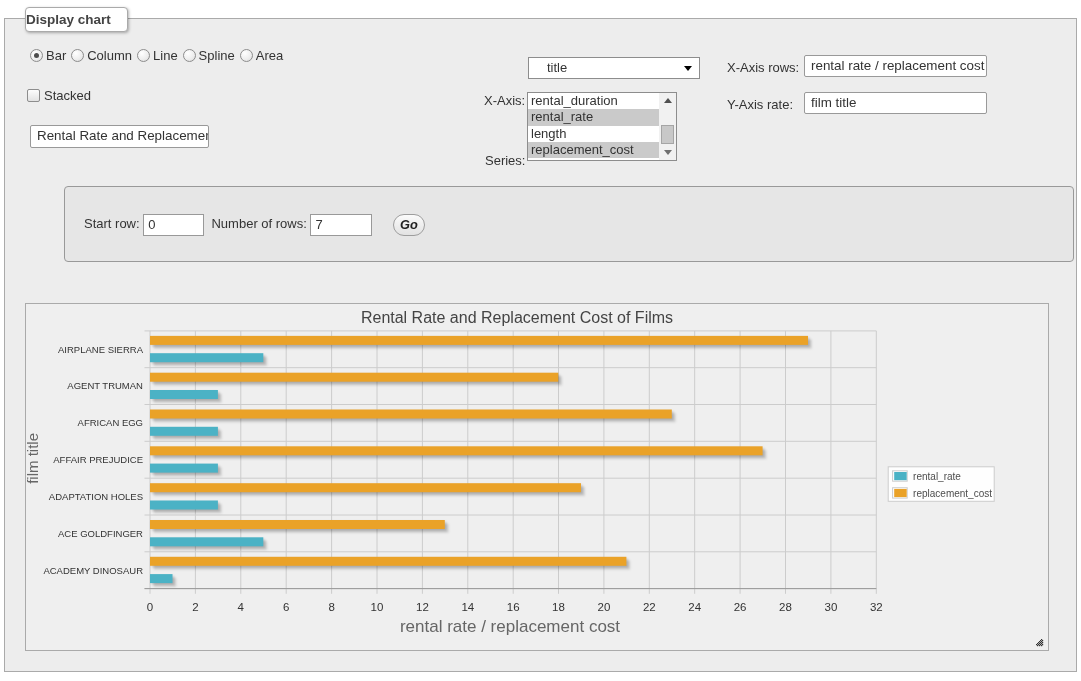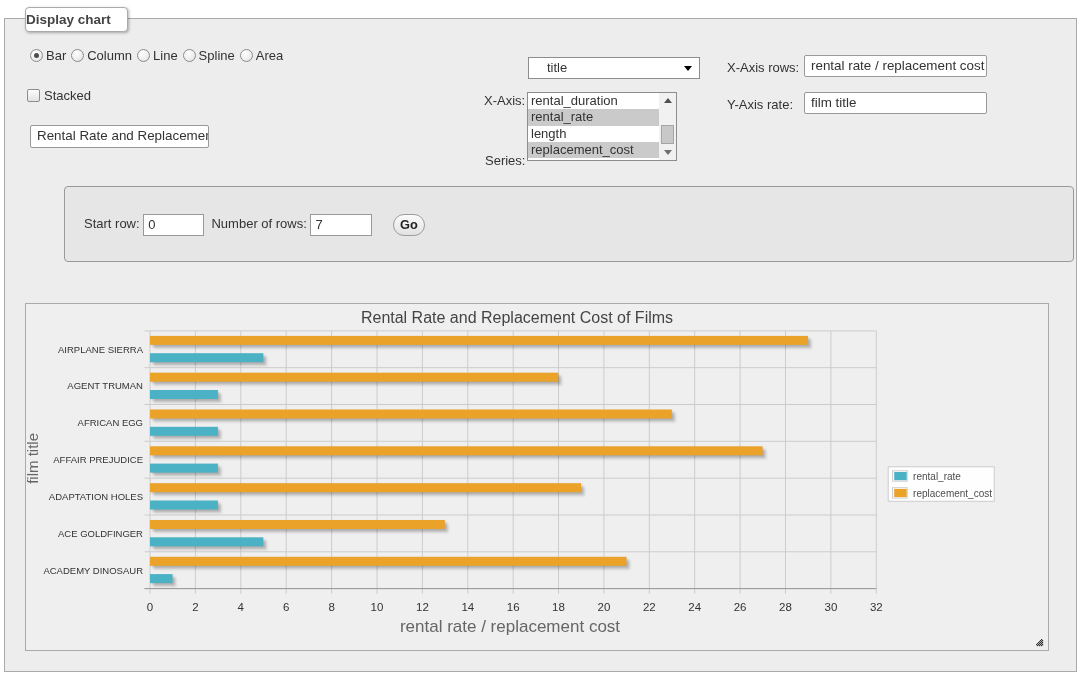--- a/index.html
+++ b/index.html
@@ -28,21 +28,21 @@
 .uarr{position:absolute;left:4.5px;top:5px;width:0;height:0;border-left:4px solid transparent;border-right:4px solid transparent;border-bottom:5px solid #505050;}
 .darr{position:absolute;left:4.5px;top:5px;width:0;height:0;border-left:4px solid transparent;border-right:4px solid transparent;border-top:5px solid #6f6f6f;}
 #serieslab{left:485px;top:153px;text-align:center;}
 #xlabellab{left:727px;top:60px;}
 #xlabelinput{left:804px;top:55px;width:175px;height:20px;}
 #ylabellab{left:727px;top:97px;}
 #ylabelinput{left:804px;top:92px;width:175px;height:20px;}
 #midbox{left:37px;top:186px;width:1008px;height:74px;background:#e6e6e6;border:1px solid #999;border-radius:4px;margin-left:27px;}
 #midbox .inner{position:absolute;left:19px;top:26px;height:22px;line-height:22px;}
 .ti2{background:#fff;border:1px solid #999;font-size:13px;color:#333;display:inline-block;height:20px;line-height:20px;vertical-align:middle;padding-left:4px;}
-#gobtn{left:328px;top:27px;width:30px;height:20px;border:1px solid #9d9d9d;border-radius:11px;background:linear-gradient(180deg,#fbfbfb,#e2e2e2);text-align:center;line-height:20px;font-weight:bold;color:#222;font-size:12.8px;}
+#gobtn{left:328px;top:27px;width:30px;height:20px;border:1px solid #9d9d9d;border-radius:11px;background:linear-gradient(180deg,#fbfbfb,#e2e2e2);text-align:center;line-height:20px;font-weight:bold;color:#222;font-size:12.8px;font-style:italic;}
 #chartbox{left:25px;top:303px;width:1022px;height:346px;background:#efefef;border:1px solid #aaa;}
 </style>
 </head>
 <body>
 <div id="fieldset" class="abs"></div>
   <div id="legendbox" class="abs">Display chart</div>
 
   <div id="row1" class="abs">
     <span class="radio checked"></span><span class="rl">Bar</span><span class="radio"></span><span class="rl">Column</span><span class="radio"></span><span class="rl">Line</span><span class="radio"></span><span class="rl">Spline</span><span class="radio"></span><span class="rl">Area</span>
   </div>

